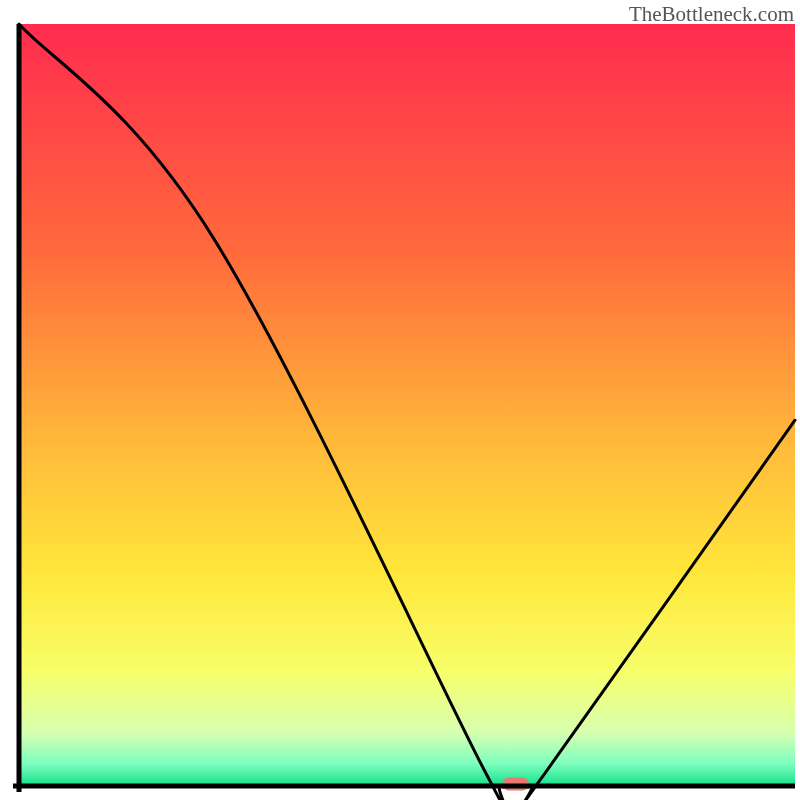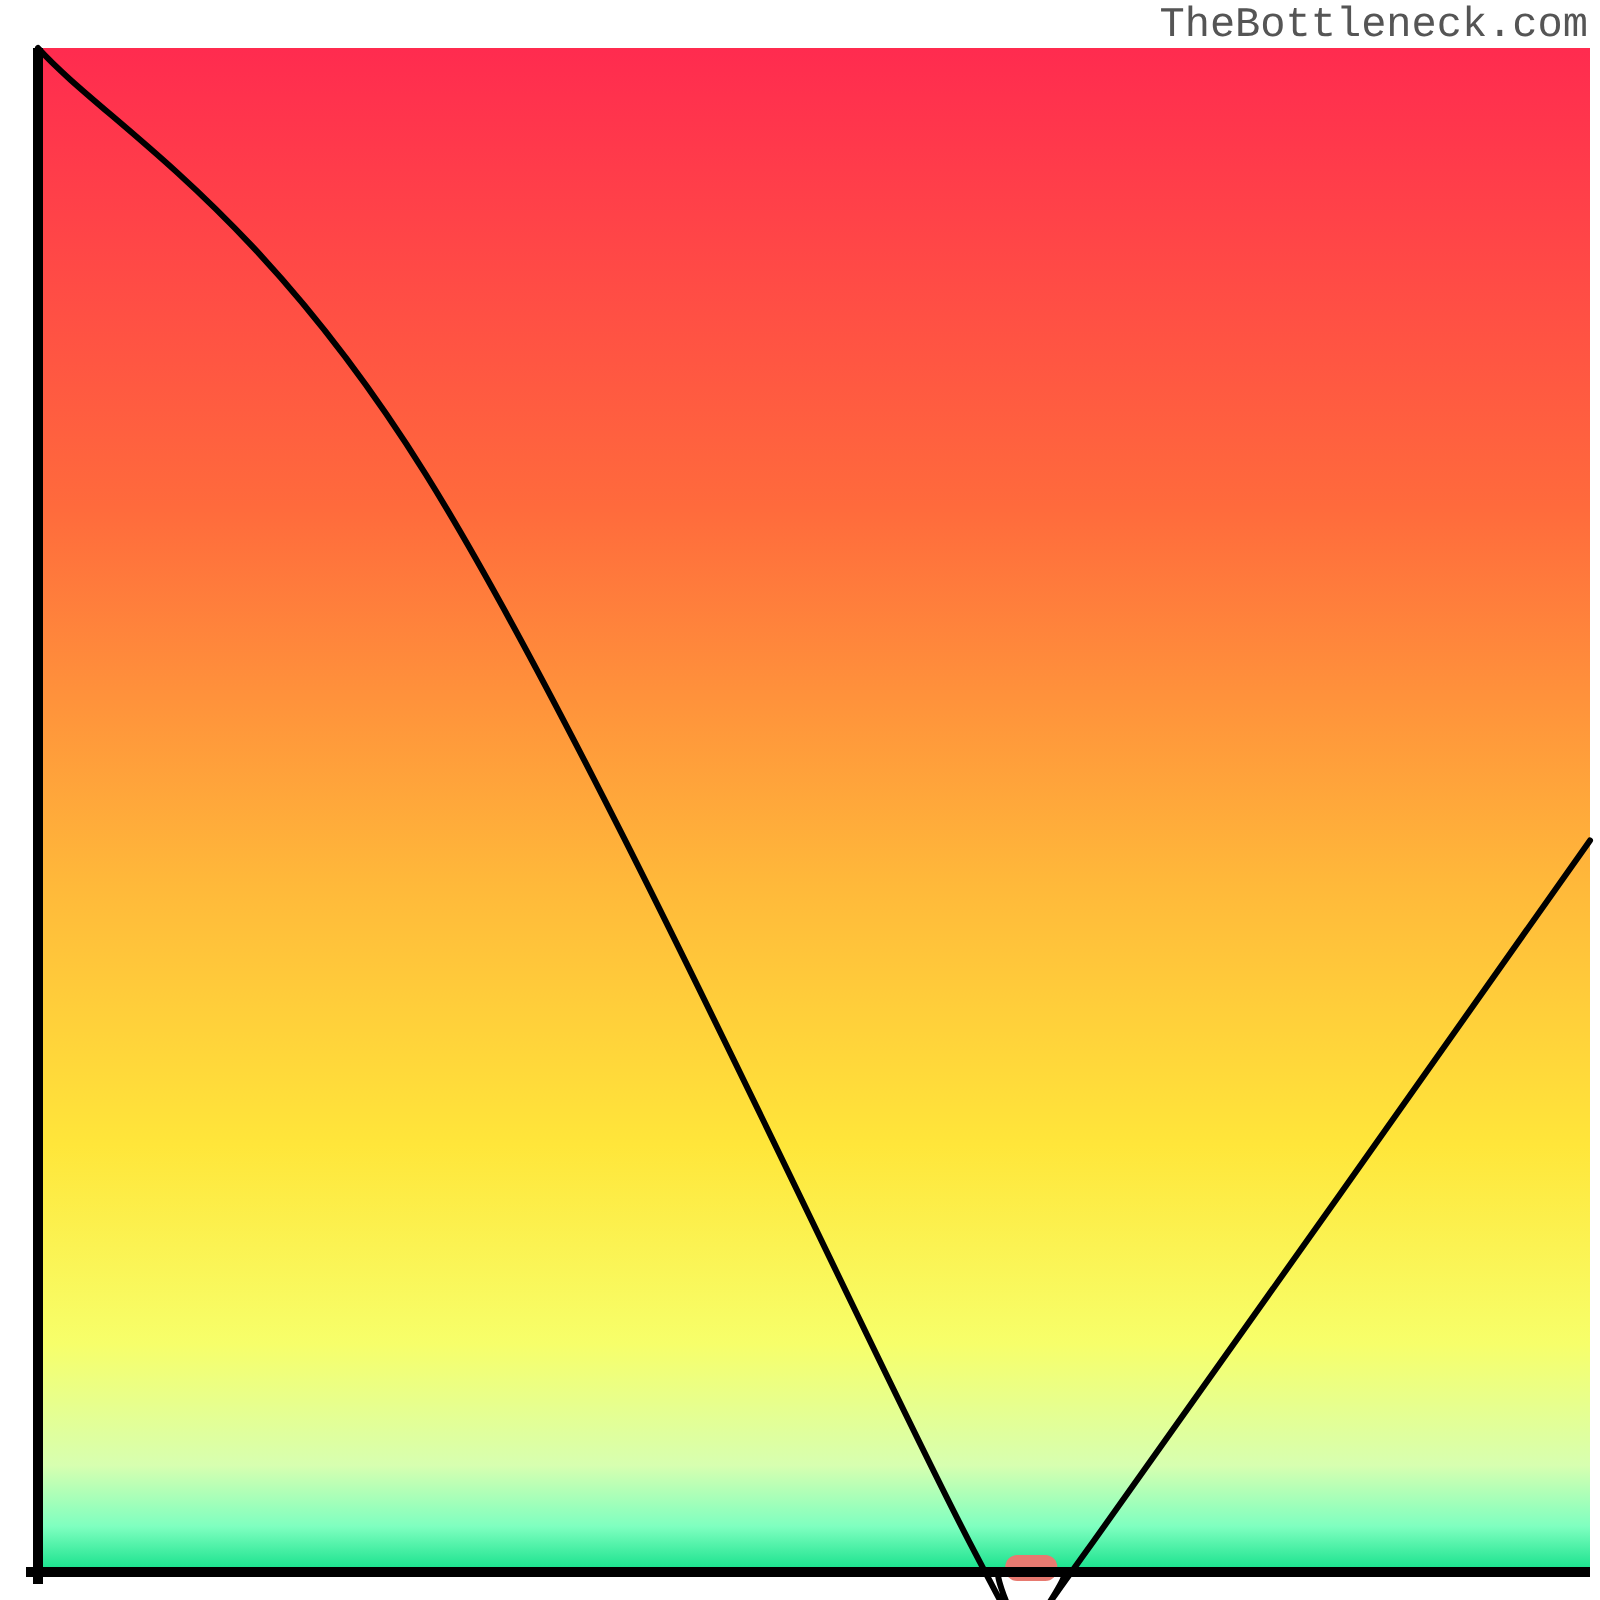--- a/index.html
+++ b/index.html
@@ -6,21 +6,21 @@
   html, body { width: 800px; height: 800px; overflow: hidden; background: #fff; }
   .chart-container {
     position: relative;
     width: 800px;
     height: 800px;
   }
   .watermark {
     position: absolute;
     top: 2px;
     right: 6px;
-    font-family: Liberation Mono, monospace;
+    font-family: Liberation Serif, serif;
     font-size: 21px;
     color: #555;
     z-index: 10;
   }
   svg { display: block; }
 </style>
 </head>
 <body>
 
 <div class="chart-container">

